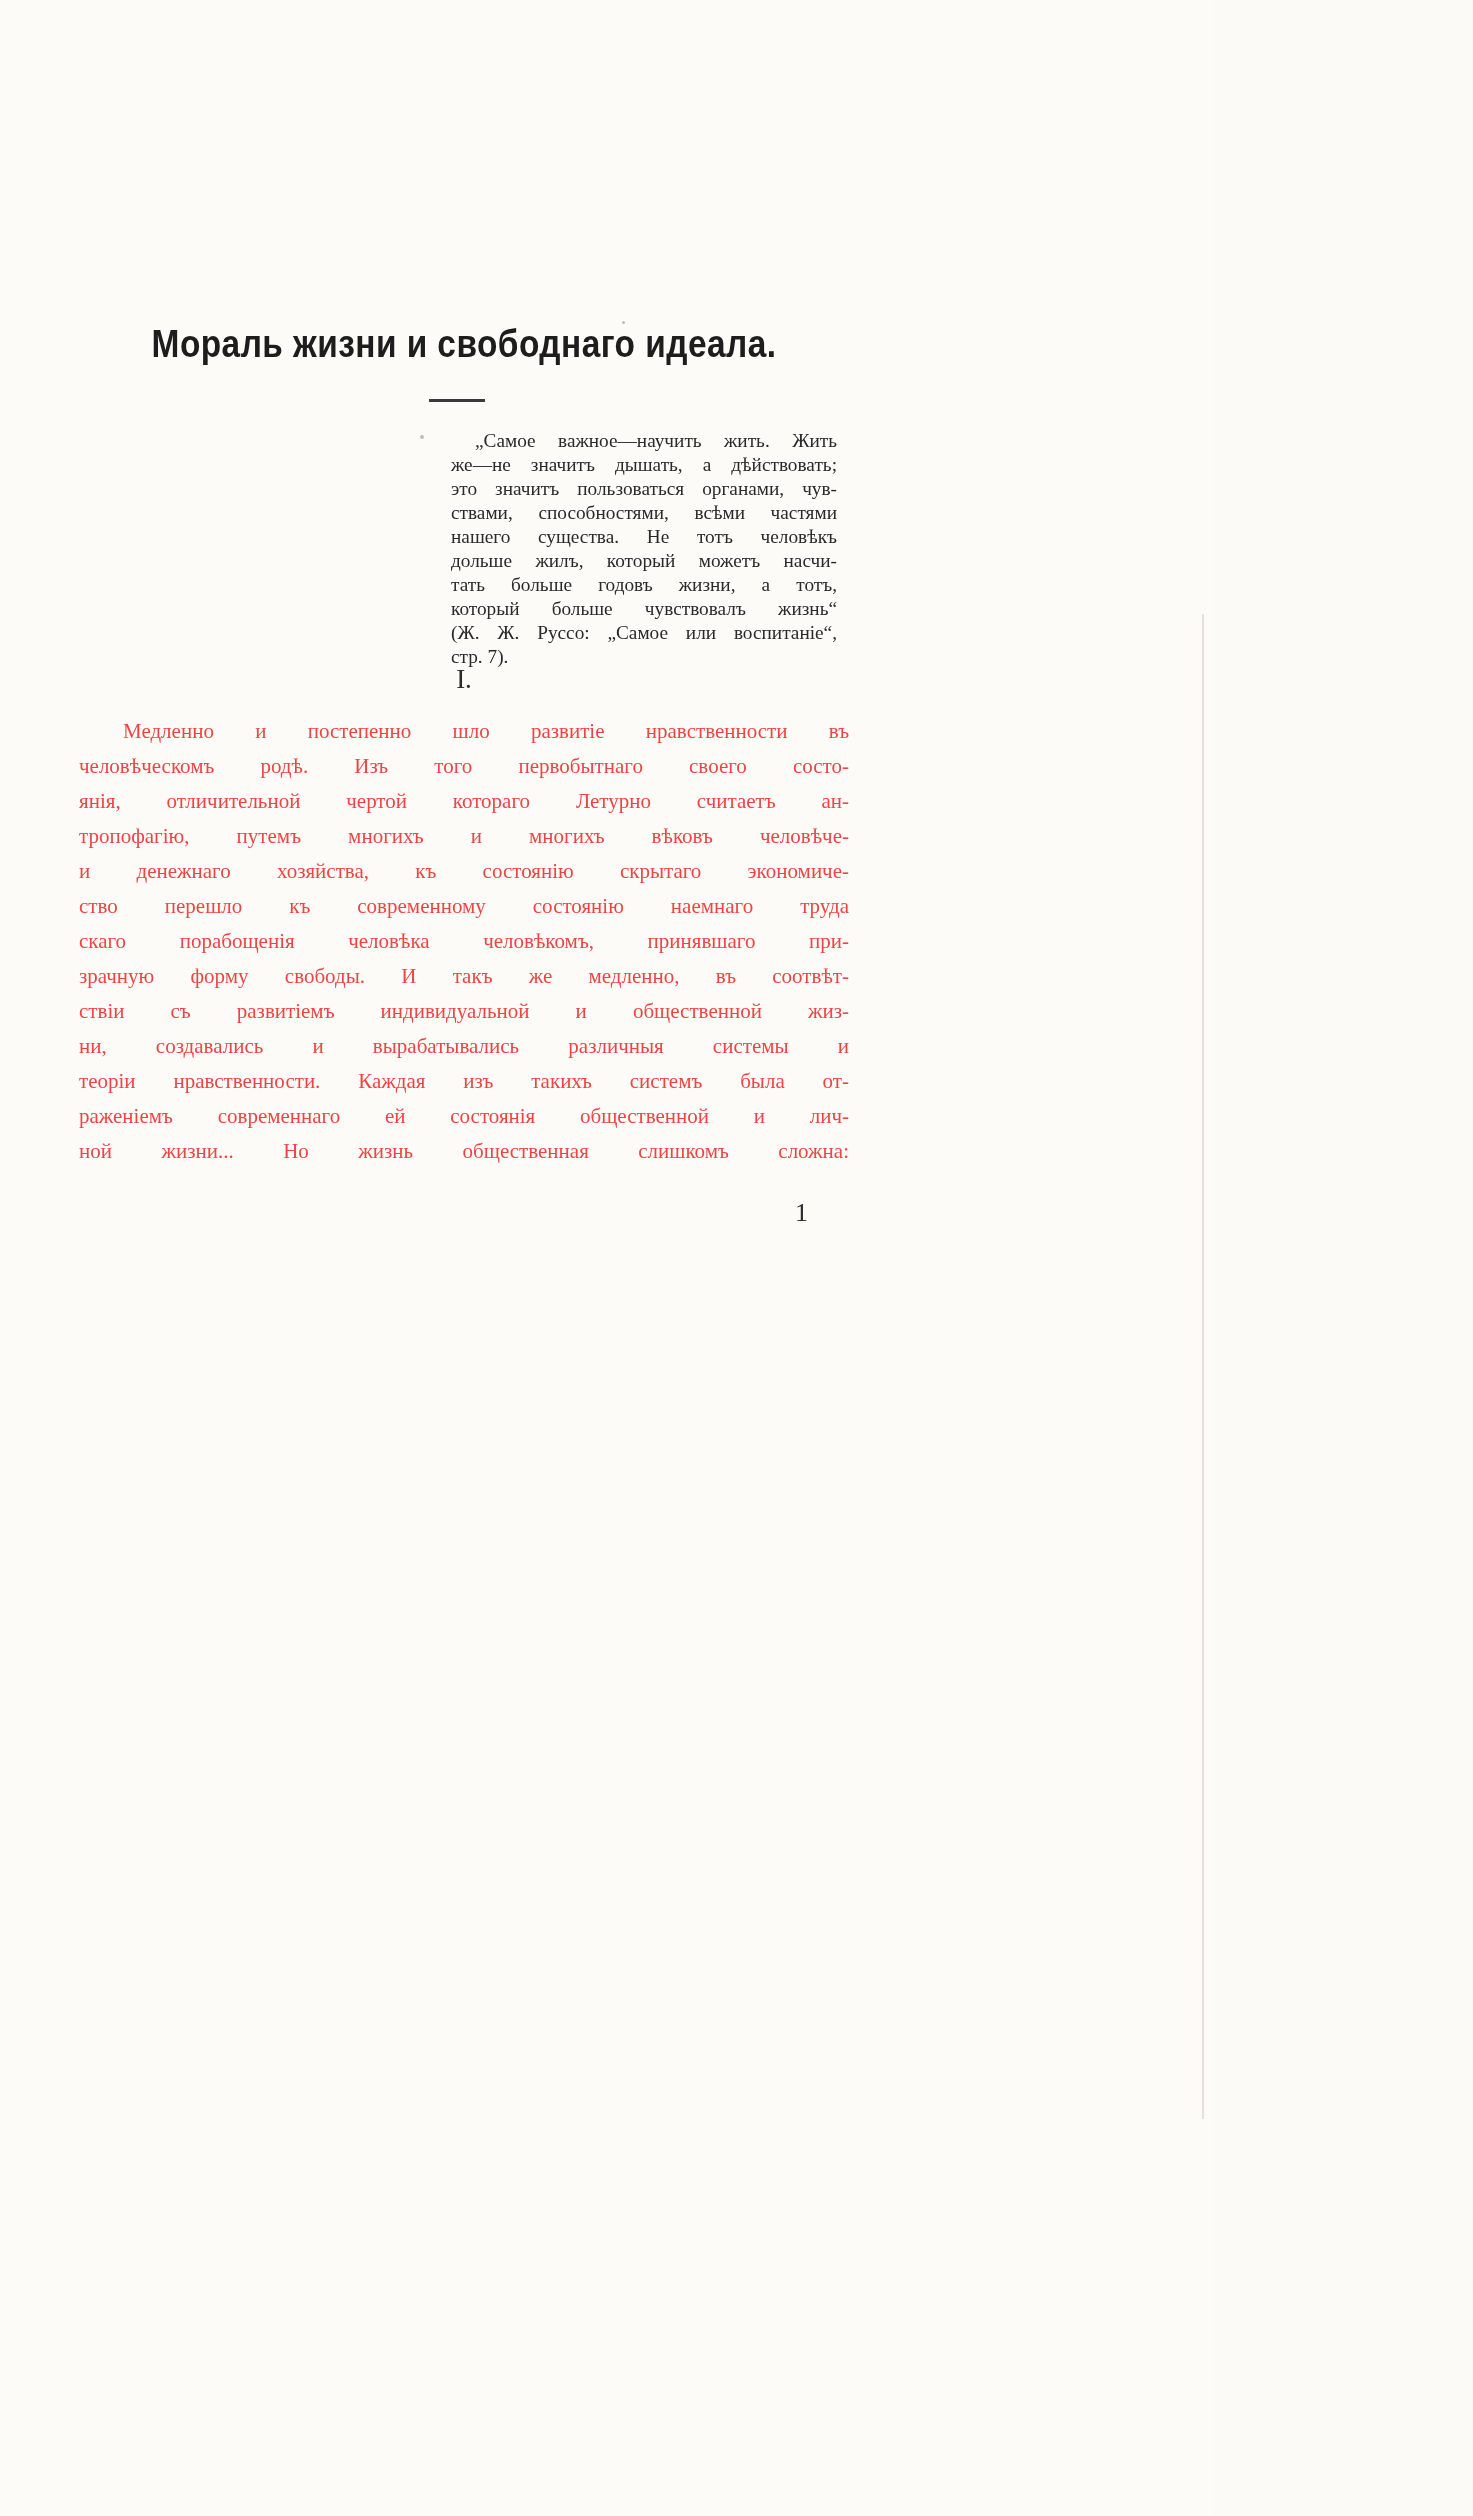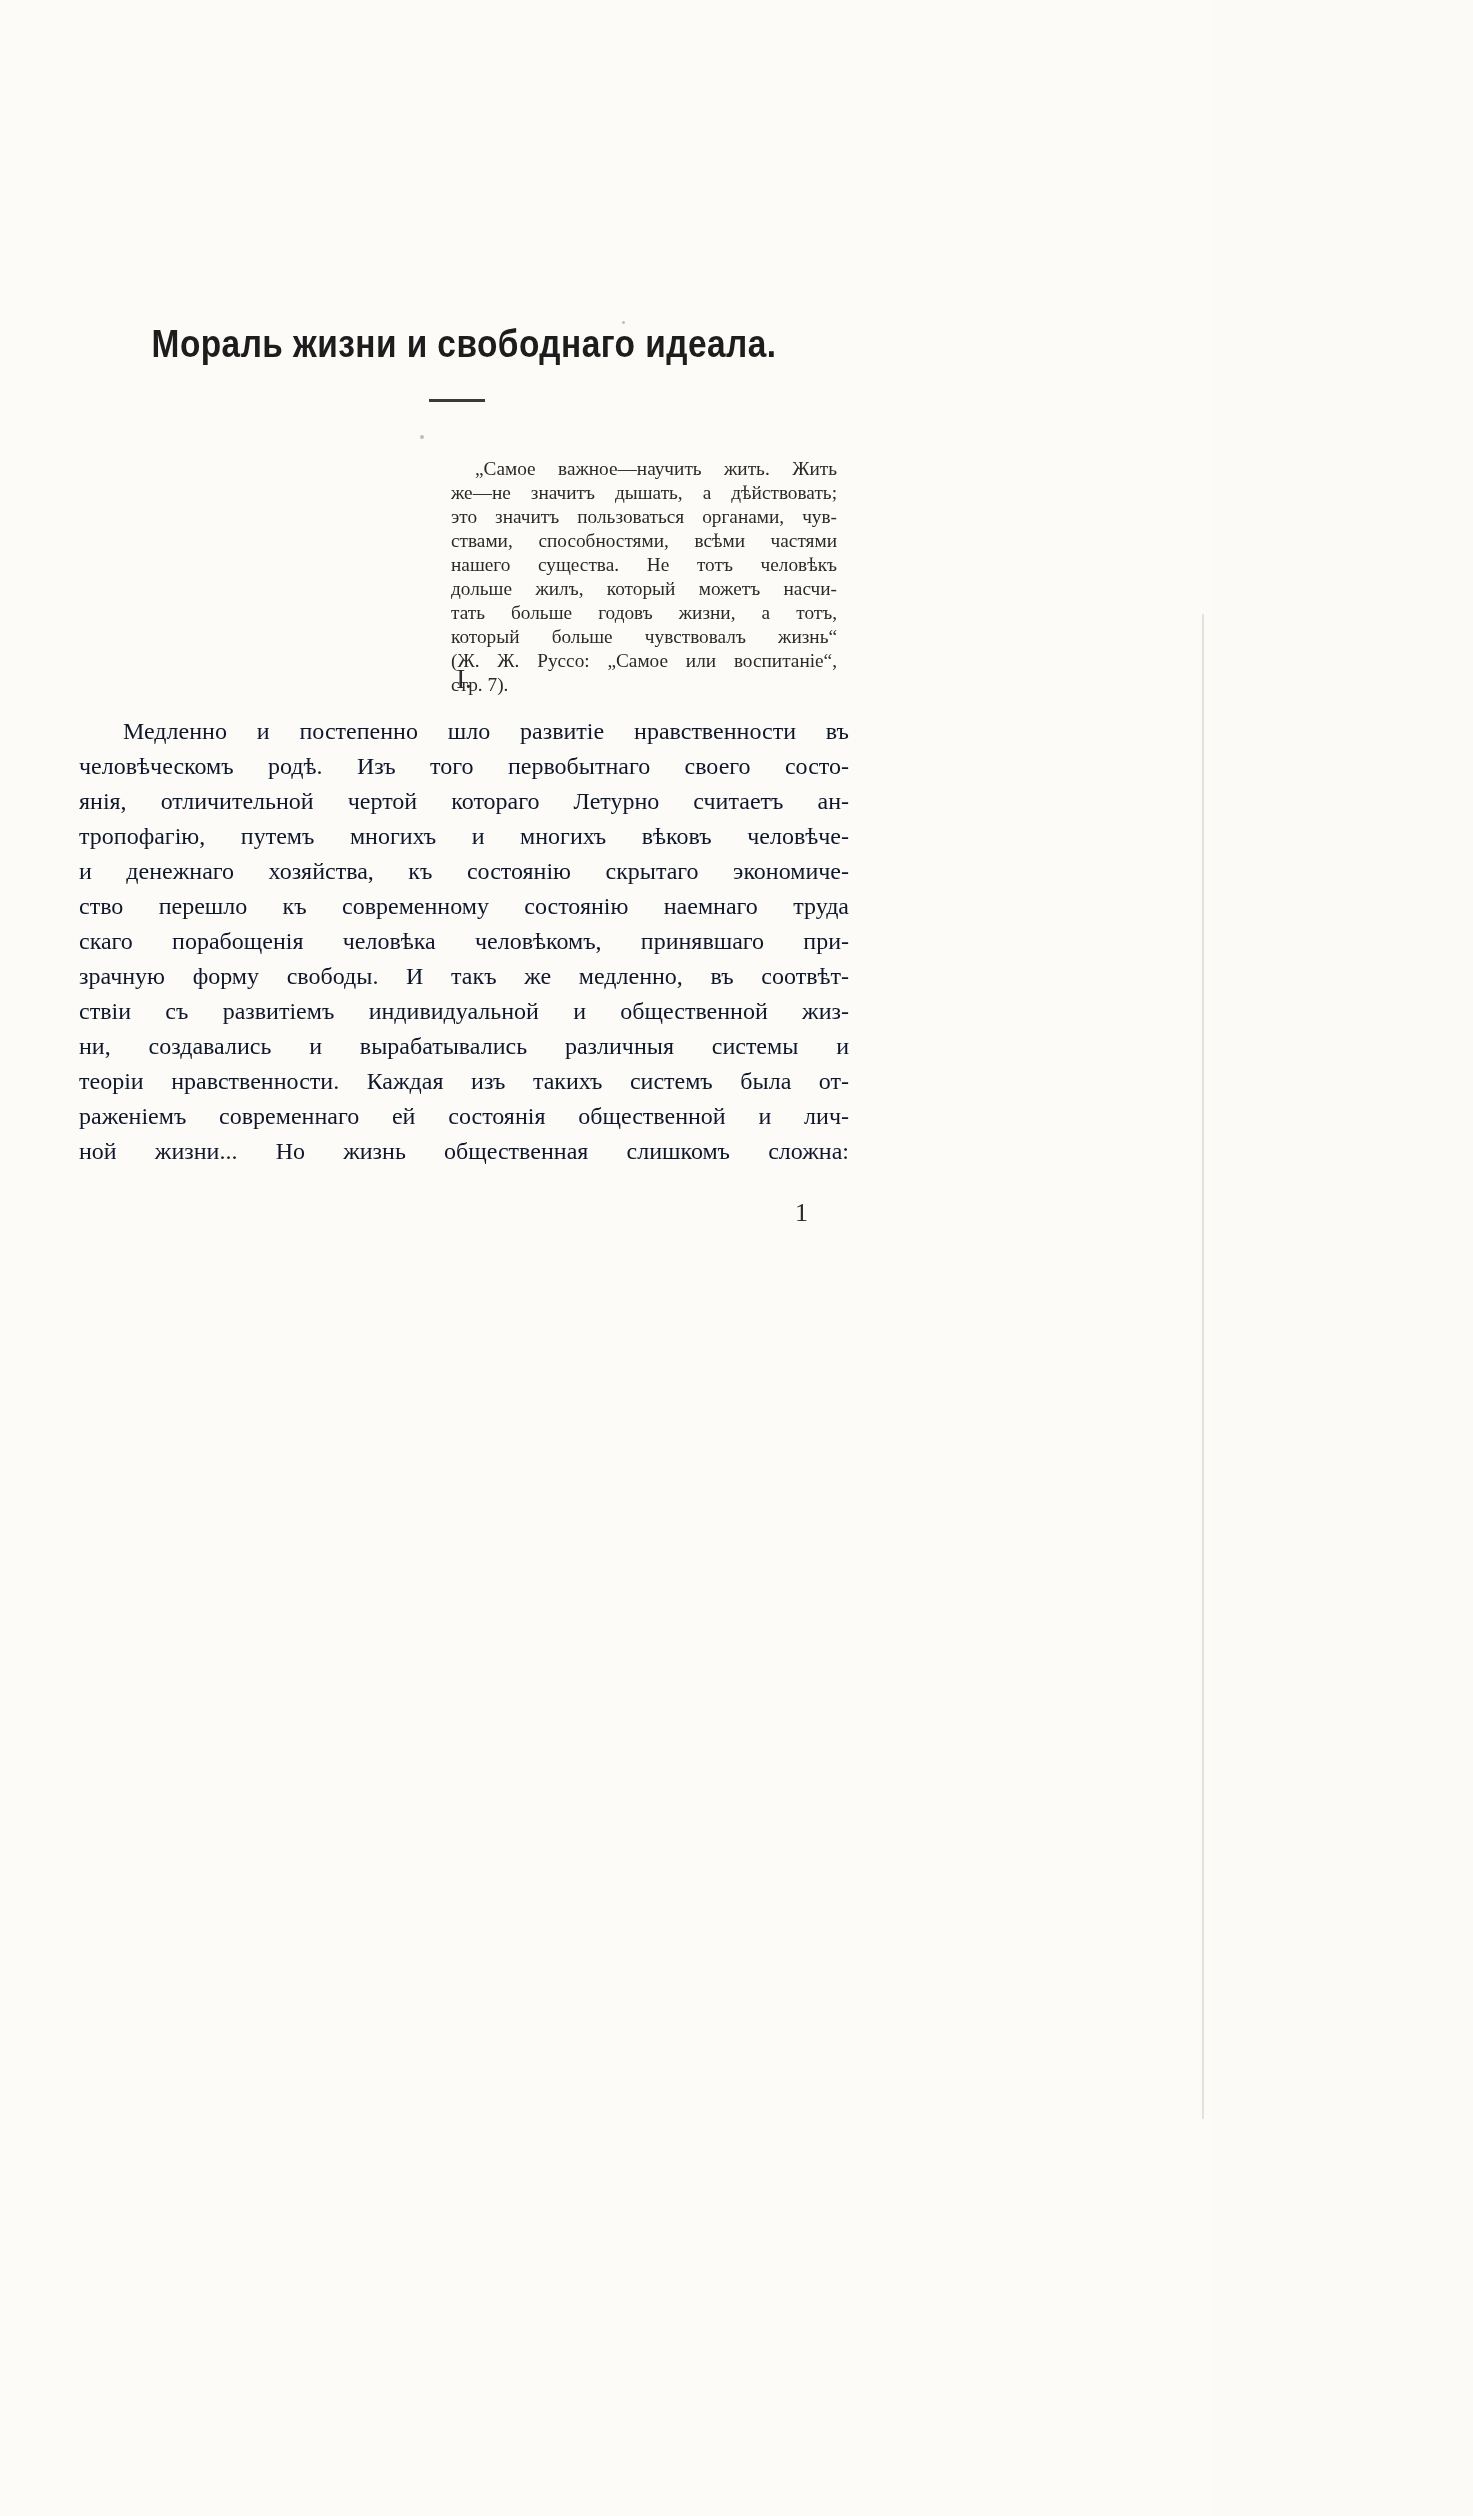--- a/index.html
+++ b/index.html
@@ -31,29 +31,29 @@
   .divider {
     position: absolute; left: 429px; top: 399px;
     width: 56px; height: 3px;
     background: #3a3a3a;
   }
   .epigraph {
     position: absolute; left: 451px; top: 429px; width: 386px;
     font-size: 19.3px; line-height: 24px;
     color: #2a2a2a;
   }
-  .epigraph .tline:first-child { text-indent: 24px; margin-top: 28px; }
+  .epigraph .tline:first-child { text-indent: 24px; }
   .section-heading {
     position: absolute; left: 79px; top: 664px; width: 770px;
     text-align: center; font-size: 27px; color: #2a2a2a;
   }
   .body-par {
     position: absolute; left: 79px; top: 714px; width: 770px;
-    font-size: 24px; line-height: 35px;
-    color: #0f172a;
+    font-size: 21px; line-height: 35px;
+    color: #ef4444;
   }
   .body-par .tline:first-child { text-indent: 44px; }
   .tline {
     text-align: justify;
     text-align-last: justify;
     text-justify: inter-word;
   }
   .tline.last { text-align-last: left; }
   .pagenum {
     position: absolute; left: 795px; top: 1198px;

